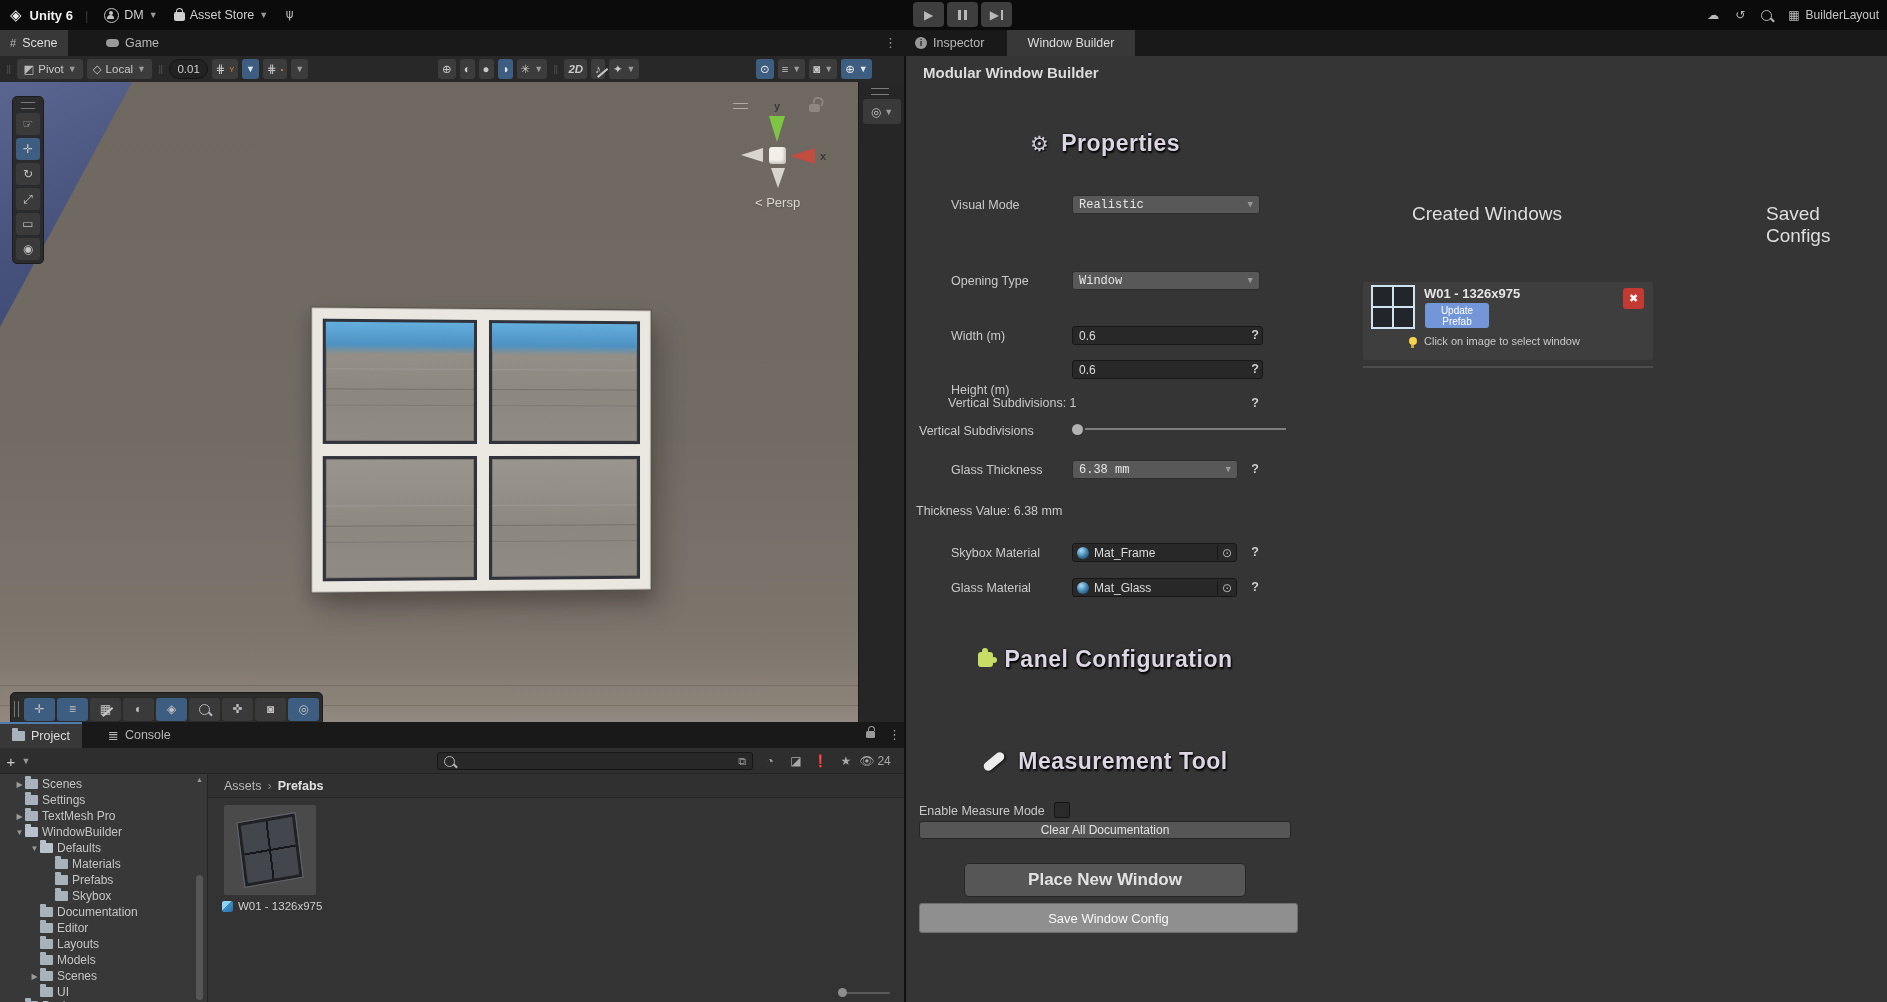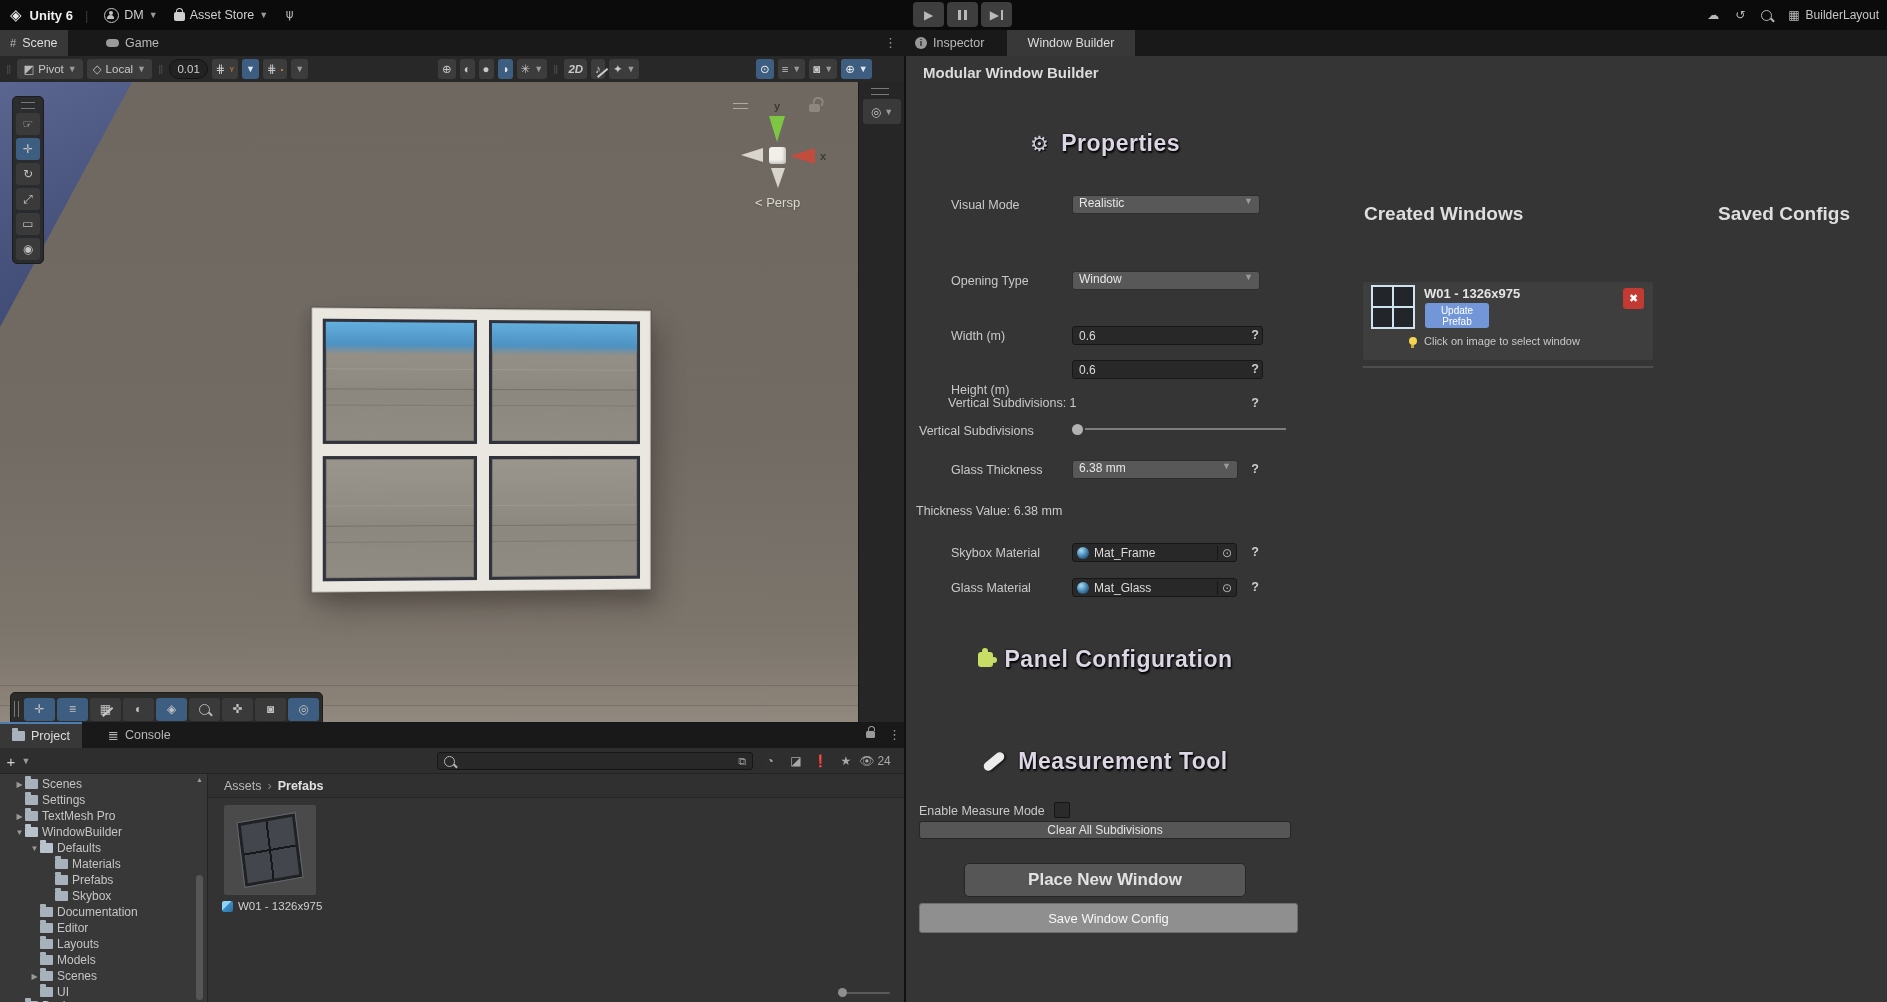--- a/index.html
+++ b/index.html
@@ -103,35 +103,35 @@
   .gear{font-size:21px;color:#cfc8da;text-shadow:1px 1px 1px #000;}
   .puzzle{width:15px;height:15px;background:#c7dd66;border-radius:3px;position:relative;}
   .puzzle::before{content:"";position:absolute;top:-4px;left:4.5px;width:6px;height:6px;background:#c7dd66;border-radius:50%;}
   .puzzle::after{content:"";position:absolute;right:-4px;top:4.5px;width:6px;height:6px;background:#c7dd66;border-radius:50%;}
   .measicon{width:24px;height:9px;background:#ececec;border-radius:5px;transform:rotate(-40deg);box-shadow:1px 2px 2px rgba(0,0,0,.5);}
   .folderbig{width:25px;height:17px;background:#eac968;border-radius:2px;position:relative;}
   .folderbig::before{content:"";position:absolute;top:-4px;left:0;width:10px;height:4px;background:#eac968;border-radius:2px 2px 0 0;}
 
   .prow-label{position:absolute;left:45px;color:#c9c9c9;font-size:12.5px;}
   .help{position:absolute;left:342px;width:14px;text-align:center;color:#cfcfcf;font-weight:bold;font-size:12.5px;}
-  .udrop{position:absolute;left:166px;width:188px;height:19px;background:#585858;border:1px solid #2e2e2e;border-radius:3px;box-sizing:border-box;display:flex;padding:0 6px;color:#e6e6e6;font-size:12px;}
+  .udrop{position:absolute;left:166px;width:188px;height:19px;background:#585858;border:1px solid #2e2e2e;border-radius:3px;box-sizing:border-box;display:flex;align-items:center;padding:0 6px;color:#e6e6e6;font-size:12px;font-family:Liberation Mono, monospace;}
   .udrop .dd-arrow{margin-left:auto;}
   .ufield{position:absolute;left:166px;width:191px;height:19px;background:#282828;border:1px solid #171717;border-radius:3px;box-sizing:border-box;display:flex;align-items:center;padding:0 6px;color:#dcdcdc;font-size:12px;}
   .objfield{position:absolute;left:166px;width:165px;height:19px;background:#282828;border:1px solid #171717;border-radius:3px;box-sizing:border-box;display:flex;align-items:center;gap:5px;padding:0 4px;color:#dcdcdc;font-size:12px;}
   .msphere{width:12px;height:12px;border-radius:50%;background:radial-gradient(circle at 35% 30%,#a8dcf5,#3c7ca8 55%,#17344c);flex:none;}
   .picker{margin-left:auto;color:#b5b5b5;font-size:12px;border-left:1px solid #171717;padding-left:4px;}
   .sliderlab{position:absolute;left:13px;color:#c9c9c9;font-size:12.5px;}
   .knob{position:absolute;width:11px;height:11px;border-radius:50%;background:#b2b2b2;}
   .track{position:absolute;height:2px;background:#7e7e7e;}
   .checkbox{position:absolute;width:14px;height:14px;background:#2a2a2a;border:1px solid #151515;border-radius:2px;}
   .ubtn{position:absolute;background:#565656;border:1px solid #262626;border-radius:3px;color:#e2e2e2;display:flex;align-items:center;justify-content:center;box-sizing:border-box;}
 
   
   .mgmt{left:400px;top:0;width:582px;height:946px;}
-  .subhead{position:absolute;font-size:19px;font-weight:bold;color:#dedede;}
+  .subhead{position:absolute;font-size:19px;font-weight:normal;color:#dedede;margin-left:48px;}
   .card{position:absolute;left:57px;top:226px;width:290px;height:78px;background:#3e3e3e;border-radius:2px;}
   .wthumb{position:absolute;left:8px;top:3px;width:44px;height:44px;background:#22262b;border:2px solid #cfe2f0;box-sizing:border-box;
     background-image:linear-gradient(to right,transparent calc(50% - 1px),#cfe2f0 calc(50% - 1px),#cfe2f0 calc(50% + 1px),transparent calc(50% + 1px)),
                      linear-gradient(to bottom,transparent calc(50% - 1px),#cfe2f0 calc(50% - 1px),#cfe2f0 calc(50% + 1px),transparent calc(50% + 1px));}
   .cardtitle{position:absolute;left:61px;top:4px;font-size:13px;font-weight:bold;color:#e4e4e4;}
   .updbtn{position:absolute;left:62px;top:21px;width:64px;height:25px;background:#7296d8;border-radius:3px;color:#fff;font-size:10px;line-height:11px;text-align:center;display:flex;align-items:center;justify-content:center;padding:0 6px;box-sizing:border-box;}
   .delbtn{position:absolute;left:260px;top:6px;width:21px;height:21px;background:#c23a32;border-radius:3px;color:#fff;font-size:11px;font-weight:bold;display:flex;align-items:center;justify-content:center;}
   .bulb{position:absolute;left:46px;top:55px;width:8px;height:8px;background:#f6d44d;border-radius:50%;}
   .bulb::after{content:"";position:absolute;left:2.4px;top:7.6px;width:3px;height:3px;background:#c9a93c;}
   .hint{position:absolute;left:61px;top:53px;font-size:11px;color:#c8c8c8;}
@@ -409,21 +409,21 @@
       </div>
 
       <div class="abs shead" style="left:0;top:692px;width:100%;">
         <span class="measicon"></span>
         <span>Measurement Tool</span>
       </div>
 
       <div class="abs prow-label" style="left:13px;top:748px;">Enable Measure Mode</div>
       <div class="abs checkbox" style="left:148px;top:746px;"></div>
 
-      <div class="abs ubtn" style="left:13px;top:765px;width:372px;height:18px;font-size:12px;">Clear All Subdivisions</div>
+      <div class="abs ubtn" style="left:13px;top:765px;width:372px;height:18px;font-size:12px;">Clear All Documentation</div>
 
       <div class="abs ubtn" style="left:58px;top:807px;width:282px;height:34px;font-size:17px;font-weight:bold;border-radius:5px;">Place New Window</div>
 
       <div class="abs ubtn" style="left:13px;top:847px;width:379px;height:30px;font-size:13px;background:#8f8f8f;color:#f7f7f7;border-color:#6e6e6e;">Save Window Config</div>
     </div>
 
     <div class="abs mgmt">
       <div class="abs subhead" style="left:58px;top:147px;">Created Windows</div>
       <div class="abs subhead" style="left:412px;top:147px;">Saved Configs</div>
 

